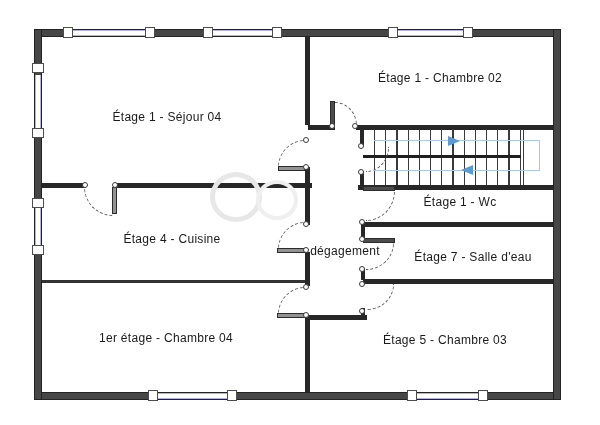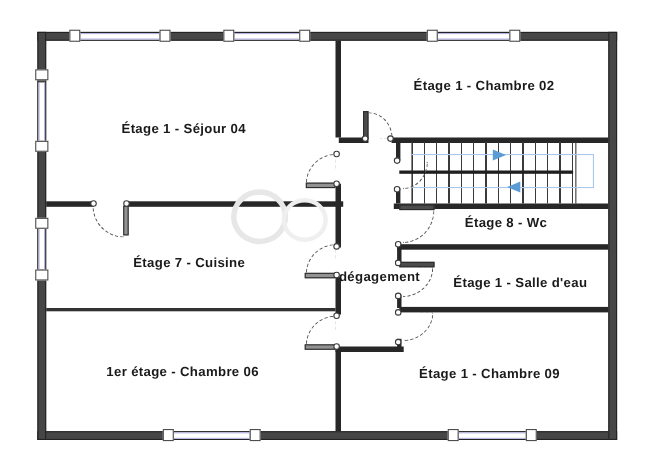--- a/index.html
+++ b/index.html
@@ -25,21 +25,21 @@
   .arc.tl{border-left-width:1.4px;border-top-width:1.4px;border-top-left-radius:100% 100%;}
   .arc.tr{border-right-width:1.4px;border-top-width:1.4px;border-top-right-radius:100% 100%;}
   .arc.br{border-right-width:1.4px;border-bottom-width:1.4px;border-bottom-right-radius:100% 100%;}
   
   .treads{position:absolute;background:repeating-linear-gradient(90deg,#3a3a3a 0 1.3px,transparent 1.3px 11.2px);border-right:1.3px solid #3a3a3a;box-sizing:border-box;}
   .divider{position:absolute;background:#1f1f1f;}
   .bluepath{position:absolute;border:0 solid var(--stair-path,#abc8ec);border-top-width:1.6px;border-right-width:1.6px;border-bottom-width:1.6px;box-sizing:border-box;}
   .tri-r{position:absolute;width:0;height:0;border-top:5px solid transparent;border-bottom:5px solid transparent;border-left:12px solid var(--stair-arrow,#5b9bd5);}
   .tri-l{position:absolute;width:0;height:0;border-top:5px solid transparent;border-bottom:5px solid transparent;border-right:12px solid var(--stair-arrow,#5b9bd5);}
   
-  .lbl{position:absolute;transform:translate(-50%,-50%);font-weight:700;font-size:12px;line-height:1;
+  .lbl{position:absolute;transform:translate(-50%,-50%);font-weight:400;font-size:12px;line-height:1;
        color:var(--label-text,#1a1a1a);white-space:nowrap;letter-spacing:.3px;z-index:6;}
   
   .wm{position:absolute;border:5px solid #e7e7e7;border-radius:50%;z-index:1;}
   .wm2{position:absolute;border:4px solid #efefef;border-radius:50%;z-index:1;}
 </style>
 </head>
 <body>
 
 <div class="canvas">
 
@@ -137,20 +137,20 @@
   <div class="arc tl" style="left:278px;top:287px;width:27px;height:27px"></div>
   <div class="hinge" style="left:303px;top:284px"></div>
   <div class="hinge" style="left:303px;top:312px"></div>
 
   <div class="arc br" style="left:367px;top:284px;width:27px;height:26px"></div>
   <div class="hinge" style="left:359px;top:281px"></div>
   <div class="hinge" style="left:359px;top:308px"></div>
 
   <div class="lbl" style="left:167px;top:117px">Étage 1 - Séjour 04</div>
   <div class="lbl" style="left:440px;top:78px">Étage 1 - Chambre 02</div>
-  <div class="lbl" style="left:460px;top:202px">Étage 8 - Wc</div>
-  <div class="lbl" style="left:172px;top:239px">Étage 7 - Cuisine</div>
+  <div class="lbl" style="left:460px;top:202px">Étage 1 - Wc</div>
+  <div class="lbl" style="left:172px;top:239px">Étage 4 - Cuisine</div>
   <div class="lbl" style="left:345px;top:251px">dégagement</div>
-  <div class="lbl" style="left:473px;top:257px">Étage 1 - Salle d'eau</div>
-  <div class="lbl" style="left:166px;top:338px">1er étage - Chambre 06</div>
-  <div class="lbl" style="left:445px;top:340px">Étage 1 - Chambre 09</div>
+  <div class="lbl" style="left:473px;top:257px">Étage 7 - Salle d'eau</div>
+  <div class="lbl" style="left:166px;top:338px">1er étage - Chambre 04</div>
+  <div class="lbl" style="left:445px;top:340px">Étage 5 - Chambre 03</div>
 
 </div>
 
 </body></html>

